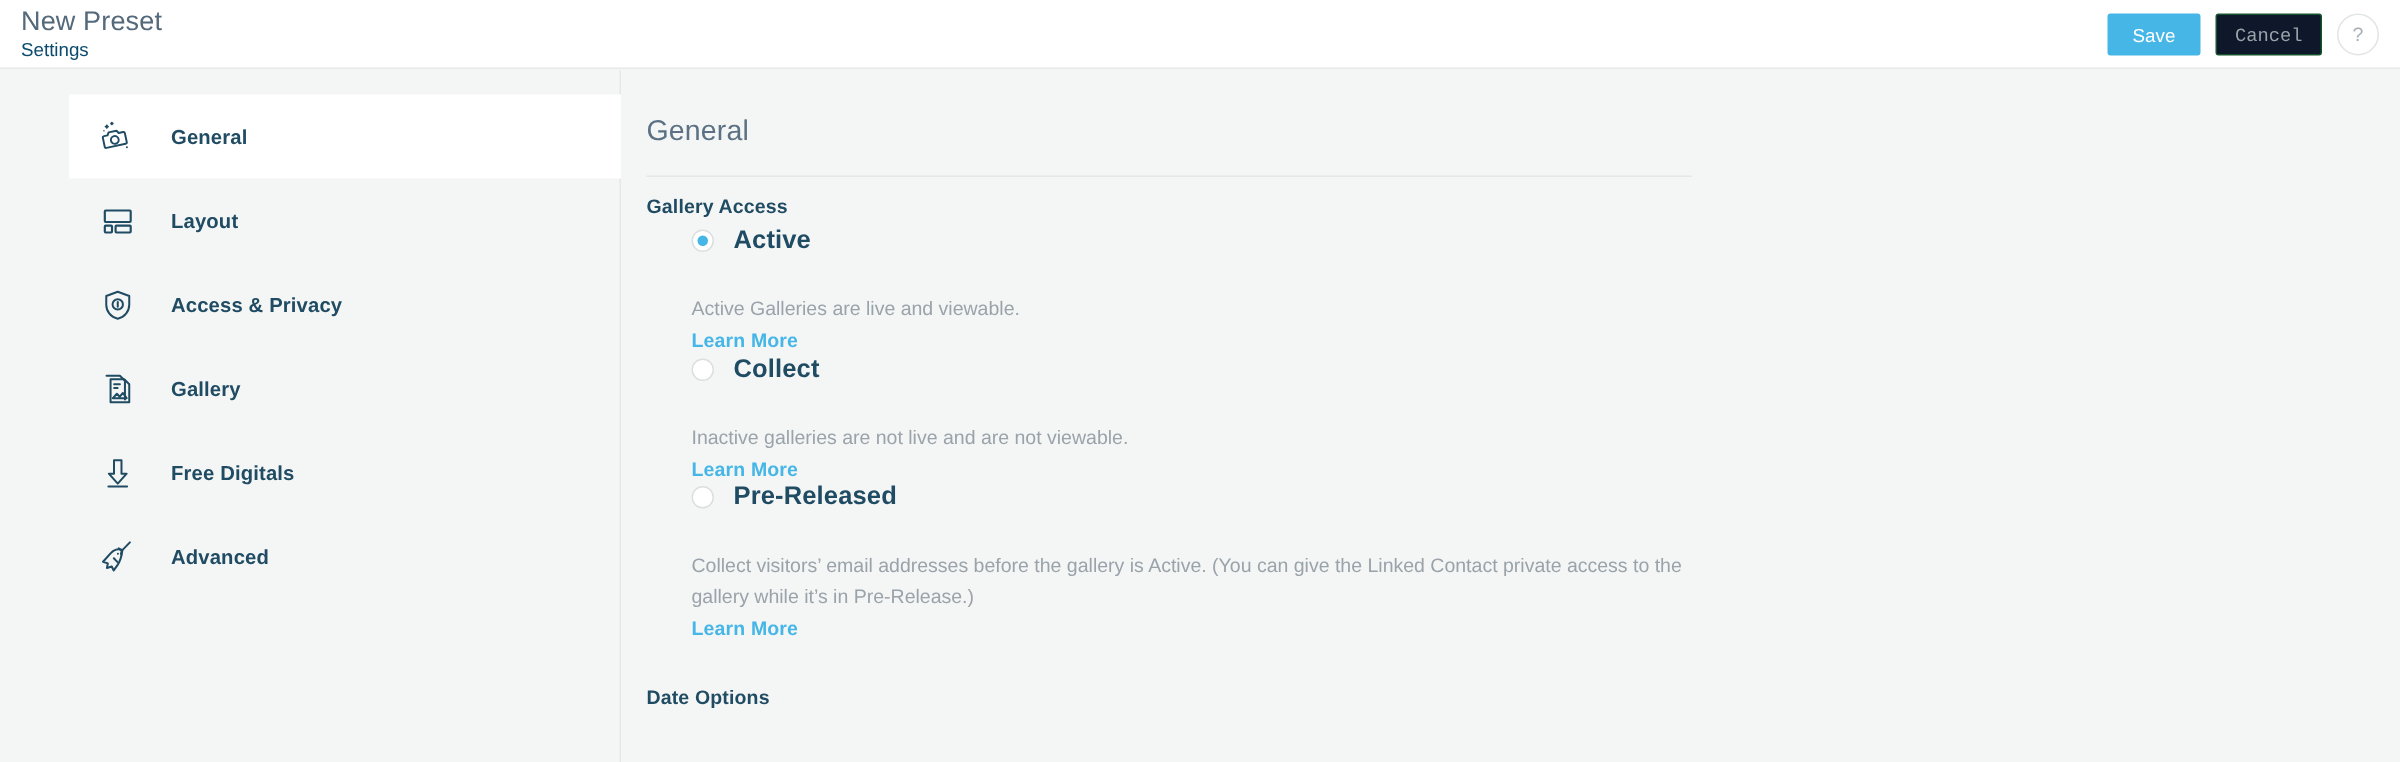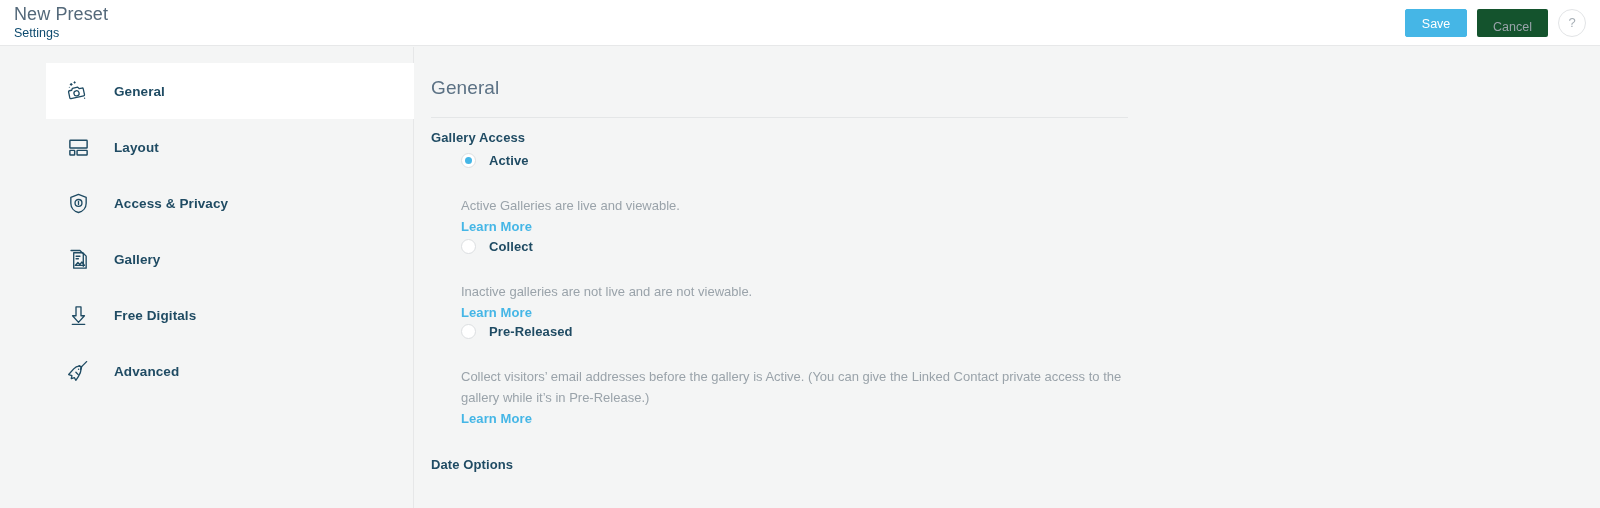--- a/index.html
+++ b/index.html
@@ -38,21 +38,21 @@
     height: 28px; min-width: 62px;
     border-radius: 2px;
     font-size: 12.5px; line-height: 28px;
     text-align: center; cursor: pointer;
     padding: 0 12px;
   }
   .btn-save {
     background: #45b6e6; color: #ffffff; border: 1px solid #45b6e6;
   }
   .btn-cancel {
-    background: #14532d; color: #9aa3aa; border: 4px solid #14532d;
+    background: #0f172a; color: #9aa3aa; border: 1px solid #14532d; font-family: Liberation Mono, monospace;
   }
   .btn-help {
     width: 28px; height: 28px; min-width: 28px; padding: 0;
     border-radius: 50%; background: #ffffff;
     border: 1px solid #e2e4e6; color: #a6aeb5;
     font-size: 13px; line-height: 26px; text-align: center; cursor: pointer;
   }
 
   
   .sidebar {
@@ -108,21 +108,21 @@
     width: 15px; height: 15px; border-radius: 50%;
     background: #ffffff; border: 1px solid #dcdfe1;
     flex: 0 0 15px; position: relative; cursor: pointer;
   }
   .radio.checked::after {
     content: ""; position: absolute;
     left: 3px; top: 3px; width: 7px; height: 7px;
     border-radius: 50%; background: #45b6e6;
   }
   .option-label {
-    margin-left: 13px; font-size: 13px; font-weight: 700;
+    margin-left: 13px; font-size: 17px; font-weight: 700;
     color: #1f4b63; letter-spacing: .1px;
   }
   .option-desc {
     margin-top: 26px; margin-left: 0;
     font-size: 13px; color: #9aa3aa; line-height: 21px;
     font-weight: 400; max-width: 665px;
   }
   .learn-more {
     display: inline-block; margin-top: 3px;
     font-size: 13px; color: #45b6e6; font-weight: 700;

